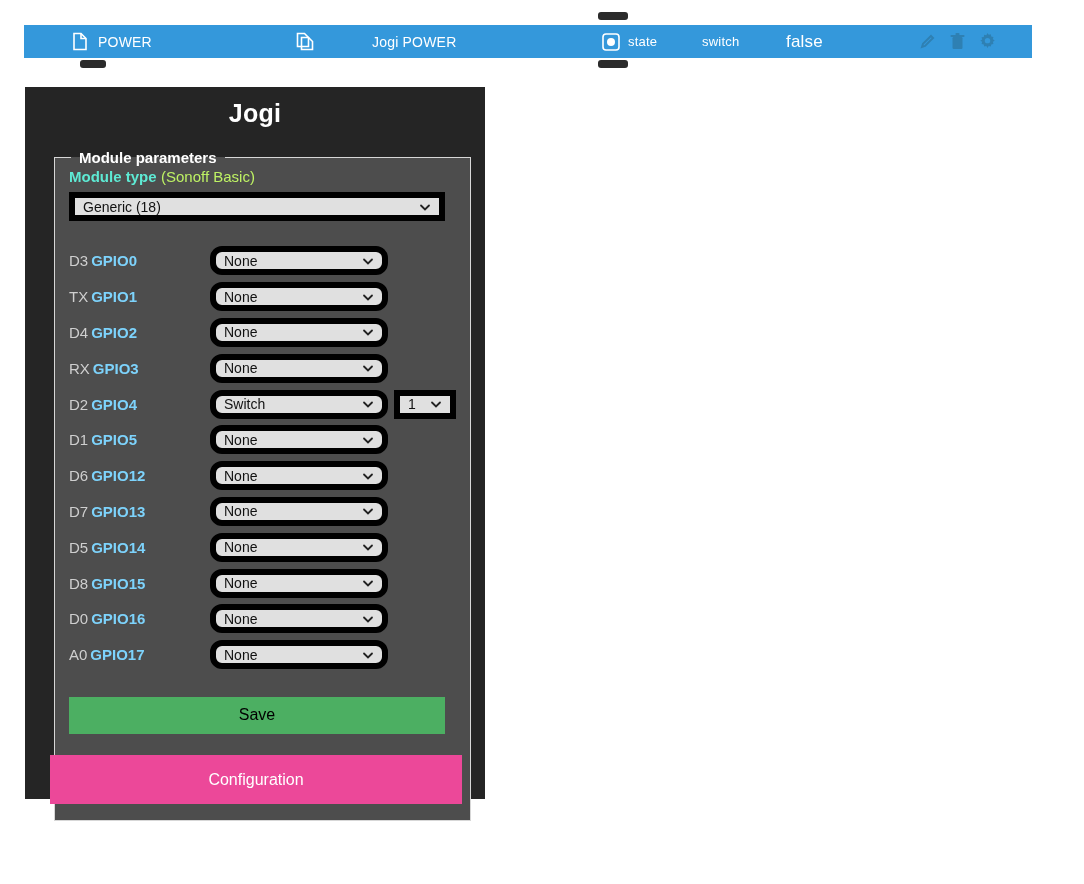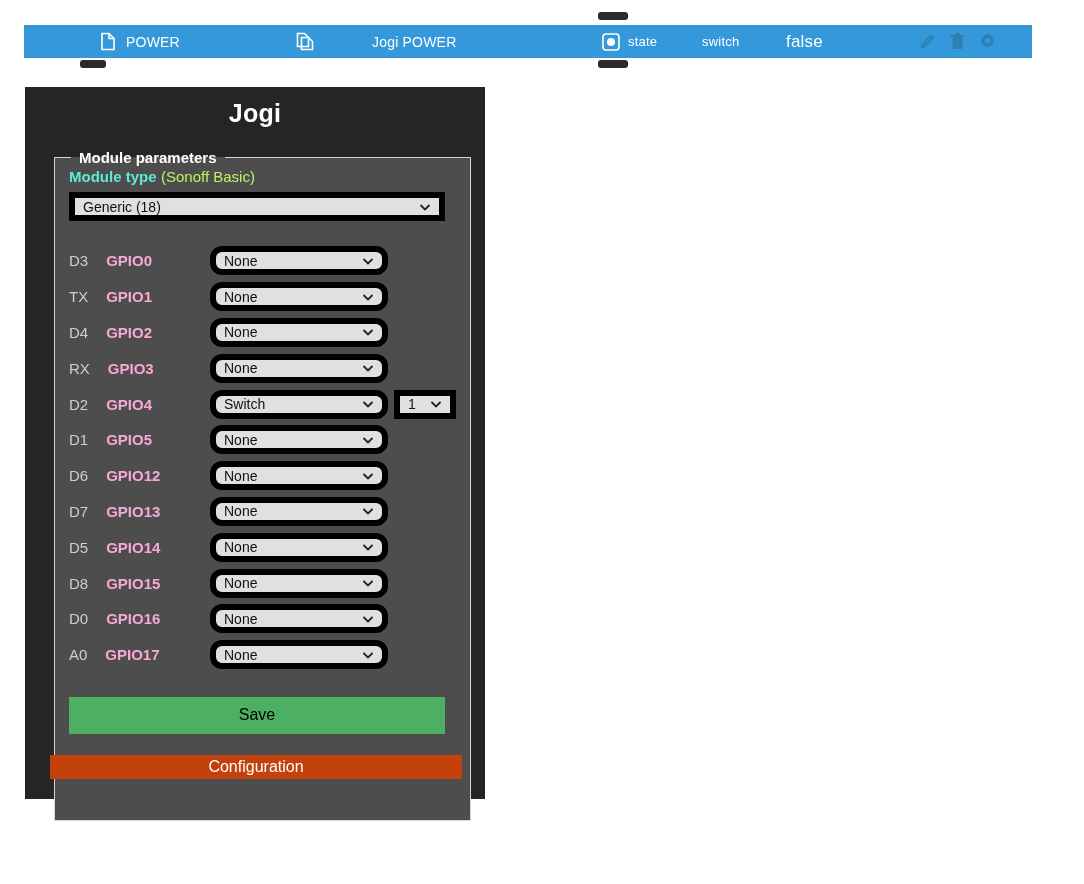--- a/index.html
+++ b/index.html
@@ -18,21 +18,21 @@
     width: 1008px; height: 33px;
     background: #3498db;
     display: flex;
     align-items: center;
     color: #ffffff;
   }
   .bar-cell { display: flex; align-items: center; height: 100%; }
   .bar-icon { display: inline-flex; align-items: center; justify-content: center; }
   .bar-icon svg { display: block; }
 
-  #cell-power   { position: absolute; left: 76px; }
+  #cell-power   { position: absolute; left: 48px; }
   #cell-jogi    { position: absolute; left: 272px; gap: 48px; }
   #cell-state   { position: absolute; left: 578px; }
   #cell-switch  { position: absolute; left: 678px; }
   #cell-false   { position: absolute; left: 762px; }
   #cell-actions { position: absolute; right: 36px; display: flex; align-items: center; gap: 14px; }
 
   .bar-label { font-size: 14px; letter-spacing: .2px; margin-left: 10px; }
   .bar-label.small { font-size: 13px; margin-left: 8px; }
   .bar-label.big   { font-size: 17px; margin-left: 0; }
 
@@ -120,43 +120,43 @@
     align-items: center;
     height: 35.8px;
   }
   .gpio-name {
     width: 141px;
     flex: 0 0 141px;
     font-size: 15px;
     white-space: nowrap;
   }
   .gpio-name .pin  { color: #cfcfcf; font-weight: normal; }
-  .gpio-name .gpio { color: #f9a8d4; font-weight: bold; margin-left: 18px; }
+  .gpio-name .gpio { color: #7dd3fc; font-weight: bold; margin-left: 3px; }
   .gpio-sel   { width: 178px; flex: 0 0 178px; border-radius: 12px; }
   .gpio-sel2  { width: 62px;  flex: 0 0 62px; margin-left: 6px; }
   .gpio-sel2 .sel-text { text-align: left; }
 
   
   #save-button {
     display: block;
     width: 376px;
     height: 37px;
     margin: 24px 0 0 0;
     background: #4caf62;
     border: none;
     color: #000000;
     font-size: 16px;
     font-family: "Liberation Sans", sans-serif;
     cursor: pointer;
   }
   #configuration-button {
     position: absolute;
     left: 25px; top: 668px;
-    width: 412px; height: 24px;
-    background: #c2410c;
+    width: 412px; height: 49px;
+    background: #ec4899;
     border: none;
     color: #ffffff;
     font-size: 16px;
     font-family: "Liberation Sans", sans-serif;
     cursor: pointer;
   }
 </style>
 </head>
 <body>
 

